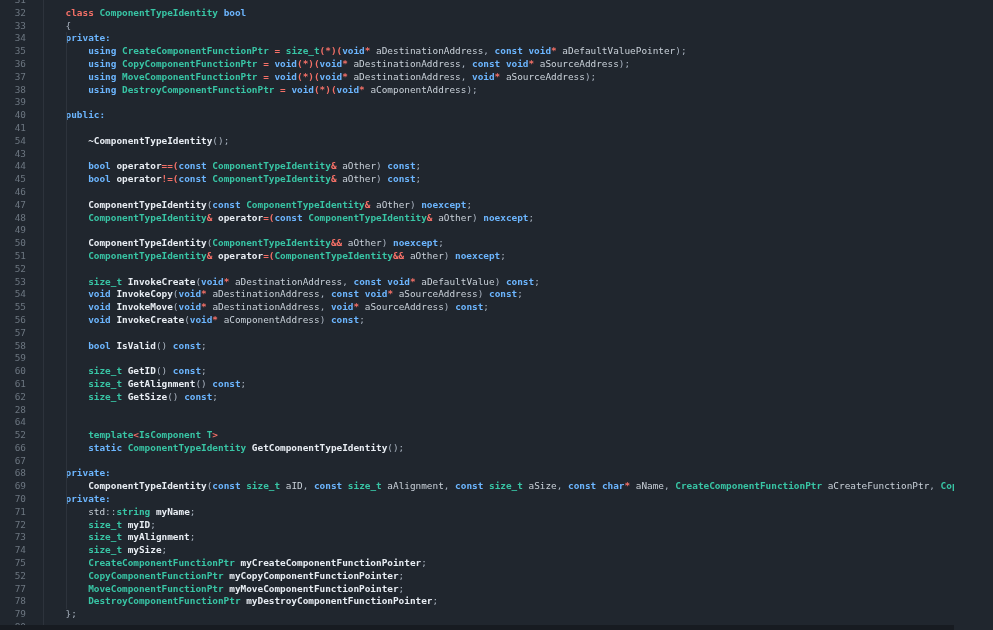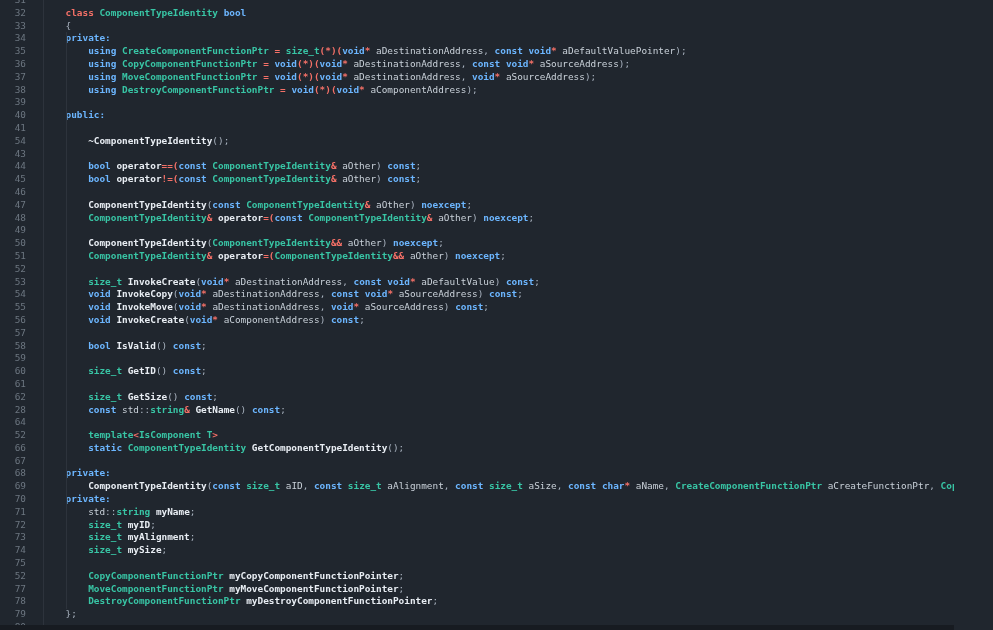--- a/index.html
+++ b/index.html
@@ -60,35 +60,35 @@
       <div class="line"><span class="ln">51</span><span class="lc"><span class="tk-p">        </span><span class="tk-t">ComponentTypeIdentity</span><span class="tk-o">&amp; </span><span class="tk-f">operator</span><span class="tk-o">=(</span><span class="tk-t">ComponentTypeIdentity</span><span class="tk-o">&amp;&amp;</span><span class="tk-v"> aOther</span><span class="tk-p">) </span><span class="tk-k">noexcept</span><span class="tk-p">;</span></span></div>
       <div class="line"><span class="ln">52</span><span class="lc"></span></div>
       <div class="line"><span class="ln">53</span><span class="lc"><span class="tk-p">        </span><span class="tk-t">size_t </span><span class="tk-f">InvokeCreate</span><span class="tk-p">(</span><span class="tk-k">void</span><span class="tk-o">*</span><span class="tk-v"> aDestinationAddress</span><span class="tk-p">, </span><span class="tk-k">const void</span><span class="tk-o">*</span><span class="tk-v"> aDefaultValue</span><span class="tk-p">) </span><span class="tk-k">const</span><span class="tk-p">;</span></span></div>
       <div class="line"><span class="ln">54</span><span class="lc"><span class="tk-p">        </span><span class="tk-k">void </span><span class="tk-f">InvokeCopy</span><span class="tk-p">(</span><span class="tk-k">void</span><span class="tk-o">*</span><span class="tk-v"> aDestinationAddress</span><span class="tk-p">, </span><span class="tk-k">const void</span><span class="tk-o">*</span><span class="tk-v"> aSourceAddress</span><span class="tk-p">) </span><span class="tk-k">const</span><span class="tk-p">;</span></span></div>
       <div class="line"><span class="ln">55</span><span class="lc"><span class="tk-p">        </span><span class="tk-k">void </span><span class="tk-f">InvokeMove</span><span class="tk-p">(</span><span class="tk-k">void</span><span class="tk-o">*</span><span class="tk-v"> aDestinationAddress</span><span class="tk-p">, </span><span class="tk-k">void</span><span class="tk-o">*</span><span class="tk-v"> aSourceAddress</span><span class="tk-p">) </span><span class="tk-k">const</span><span class="tk-p">;</span></span></div>
       <div class="line"><span class="ln">56</span><span class="lc"><span class="tk-p">        </span><span class="tk-k">void </span><span class="tk-f">InvokeCreate</span><span class="tk-p">(</span><span class="tk-k">void</span><span class="tk-o">*</span><span class="tk-v"> aComponentAddress</span><span class="tk-p">) </span><span class="tk-k">const</span><span class="tk-p">;</span></span></div>
       <div class="line"><span class="ln">57</span><span class="lc"></span></div>
       <div class="line"><span class="ln">58</span><span class="lc"><span class="tk-p">        </span><span class="tk-k">bool </span><span class="tk-f">IsValid</span><span class="tk-p">() </span><span class="tk-k">const</span><span class="tk-p">;</span></span></div>
       <div class="line"><span class="ln">59</span><span class="lc"></span></div>
       <div class="line"><span class="ln">60</span><span class="lc"><span class="tk-p">        </span><span class="tk-t">size_t </span><span class="tk-f">GetID</span><span class="tk-p">() </span><span class="tk-k">const</span><span class="tk-p">;</span></span></div>
-      <div class="line"><span class="ln">61</span></div>
+      <div class="line"><span class="ln">61</span><span class="lc"><span class="tk-p">        </span><span class="tk-t">size_t </span><span class="tk-f">GetAlignment</span><span class="tk-p">() </span><span class="tk-k">const</span><span class="tk-p">;</span></span></div>
       <div class="line"><span class="ln">62</span><span class="lc"><span class="tk-p">        </span><span class="tk-t">size_t </span><span class="tk-f">GetSize</span><span class="tk-p">() </span><span class="tk-k">const</span><span class="tk-p">;</span></span></div>
-      <div class="line"><span class="ln">28</span><span class="lc"><span class="tk-p">        </span><span class="tk-k">const </span><span class="tk-v">std</span><span class="tk-p">::</span><span class="tk-t">string</span><span class="tk-o">&amp; </span><span class="tk-f">GetName</span><span class="tk-p">() </span><span class="tk-k">const</span><span class="tk-p">;</span></span></div>
+      <div class="line"><span class="ln">28</span></div>
       <div class="line"><span class="ln">64</span><span class="lc"></span></div>
       <div class="line"><span class="ln">52</span><span class="lc"><span class="tk-p">        </span><span class="tk-t">template</span><span class="tk-o">&lt;</span><span class="tk-t">IsComponent T</span><span class="tk-o">&gt;</span></span></div>
       <div class="line"><span class="ln">66</span><span class="lc"><span class="tk-p">        </span><span class="tk-k">static </span><span class="tk-t">ComponentTypeIdentity </span><span class="tk-f">GetComponentTypeIdentity</span><span class="tk-p">();</span></span></div>
       <div class="line"><span class="ln">67</span><span class="lc"></span></div>
       <div class="line"><span class="ln">68</span><span class="lc"><span class="tk-p">    </span><span class="tk-k">private:</span></span></div>
       <div class="line"><span class="ln">69</span><span class="lc"><span class="tk-p">        </span><span class="tk-f">ComponentTypeIdentity</span><span class="tk-p">(</span><span class="tk-k">const </span><span class="tk-t">size_t</span><span class="tk-v"> aID</span><span class="tk-p">, </span><span class="tk-k">const </span><span class="tk-t">size_t</span><span class="tk-v"> aAlignment</span><span class="tk-p">, </span><span class="tk-k">const </span><span class="tk-t">size_t</span><span class="tk-v"> aSize</span><span class="tk-p">, </span><span class="tk-k">const char</span><span class="tk-o">*</span><span class="tk-v"> aName</span><span class="tk-p">, </span><span class="tk-t">CreateComponentFunctionPtr</span><span class="tk-v"> aCreateFunctionPtr</span><span class="tk-p">, </span><span class="tk-t">CopyComponentFunctionPtr</span></span></div>
       <div class="line"><span class="ln">70</span><span class="lc"><span class="tk-p">    </span><span class="tk-k">private:</span></span></div>
       <div class="line"><span class="ln">71</span><span class="lc"><span class="tk-p">        </span><span class="tk-v">std</span><span class="tk-p">::</span><span class="tk-t">string</span><span class="tk-f"> myName</span><span class="tk-p">;</span></span></div>
       <div class="line"><span class="ln">72</span><span class="lc"><span class="tk-p">        </span><span class="tk-t">size_t</span><span class="tk-f"> myID</span><span class="tk-p">;</span></span></div>
       <div class="line"><span class="ln">73</span><span class="lc"><span class="tk-p">        </span><span class="tk-t">size_t</span><span class="tk-f"> myAlignment</span><span class="tk-p">;</span></span></div>
       <div class="line"><span class="ln">74</span><span class="lc"><span class="tk-p">        </span><span class="tk-t">size_t</span><span class="tk-f"> mySize</span><span class="tk-p">;</span></span></div>
-      <div class="line"><span class="ln">75</span></div>
+      <div class="line"><span class="ln">75</span><span class="lc"><span class="tk-p">        </span><span class="tk-t">CreateComponentFunctionPtr</span><span class="tk-f"> myCreateComponentFunctionPointer</span><span class="tk-p">;</span></span></div>
       <div class="line"><span class="ln">52</span><span class="lc"><span class="tk-p">        </span><span class="tk-t">CopyComponentFunctionPtr</span><span class="tk-f"> myCopyComponentFunctionPointer</span><span class="tk-p">;</span></span></div>
       <div class="line"><span class="ln">77</span><span class="lc"><span class="tk-p">        </span><span class="tk-t">MoveComponentFunctionPtr</span><span class="tk-f"> myMoveComponentFunctionPointer</span><span class="tk-p">;</span></span></div>
       <div class="line"><span class="ln">78</span><span class="lc"><span class="tk-p">        </span><span class="tk-t">DestroyComponentFunctionPtr</span><span class="tk-f"> myDestroyComponentFunctionPointer</span><span class="tk-p">;</span></span></div>
       <div class="line"><span class="ln">79</span><span class="lc"><span class="tk-p">    };</span></span></div>
       <div class="line"><span class="ln">80</span><span class="lc"></span></div>
     </div>
   <div class="guide" id="guide-0"></div>
   <div class="guide" id="guide-1"></div>
   <div id="hscroll"></div>
 </div>

